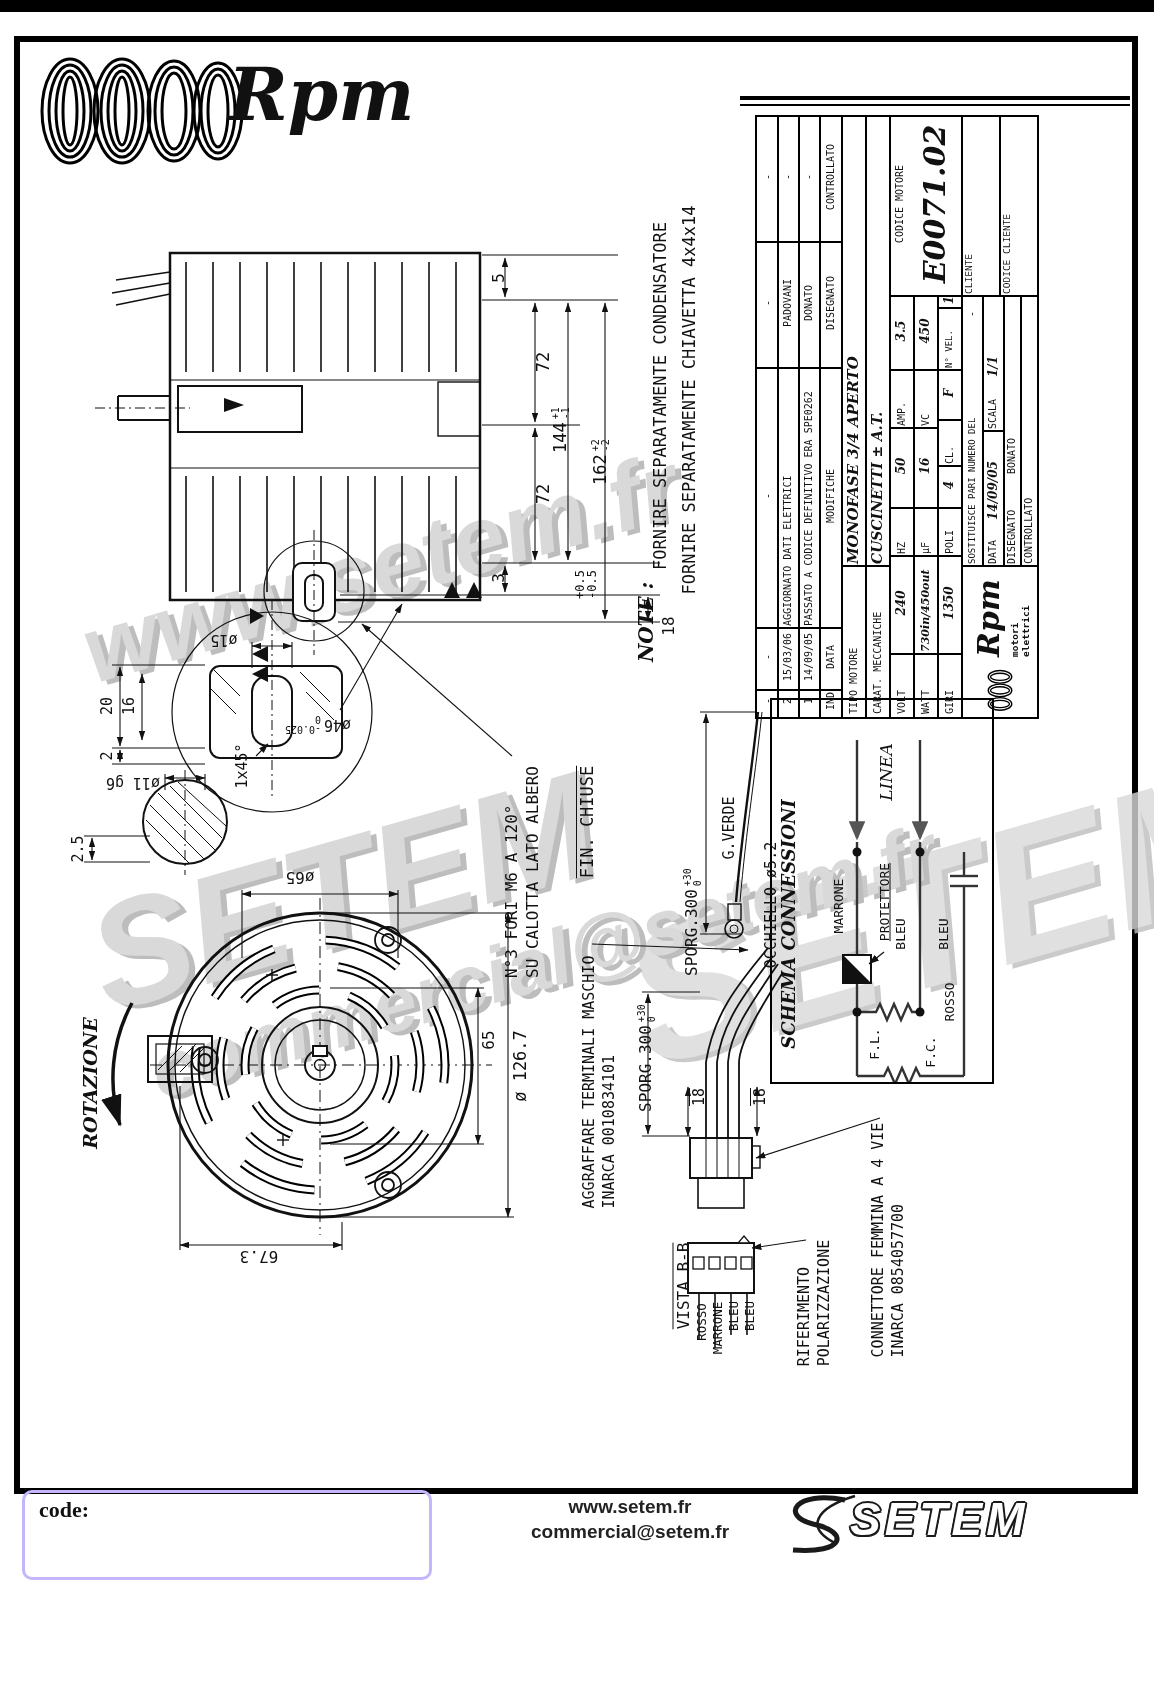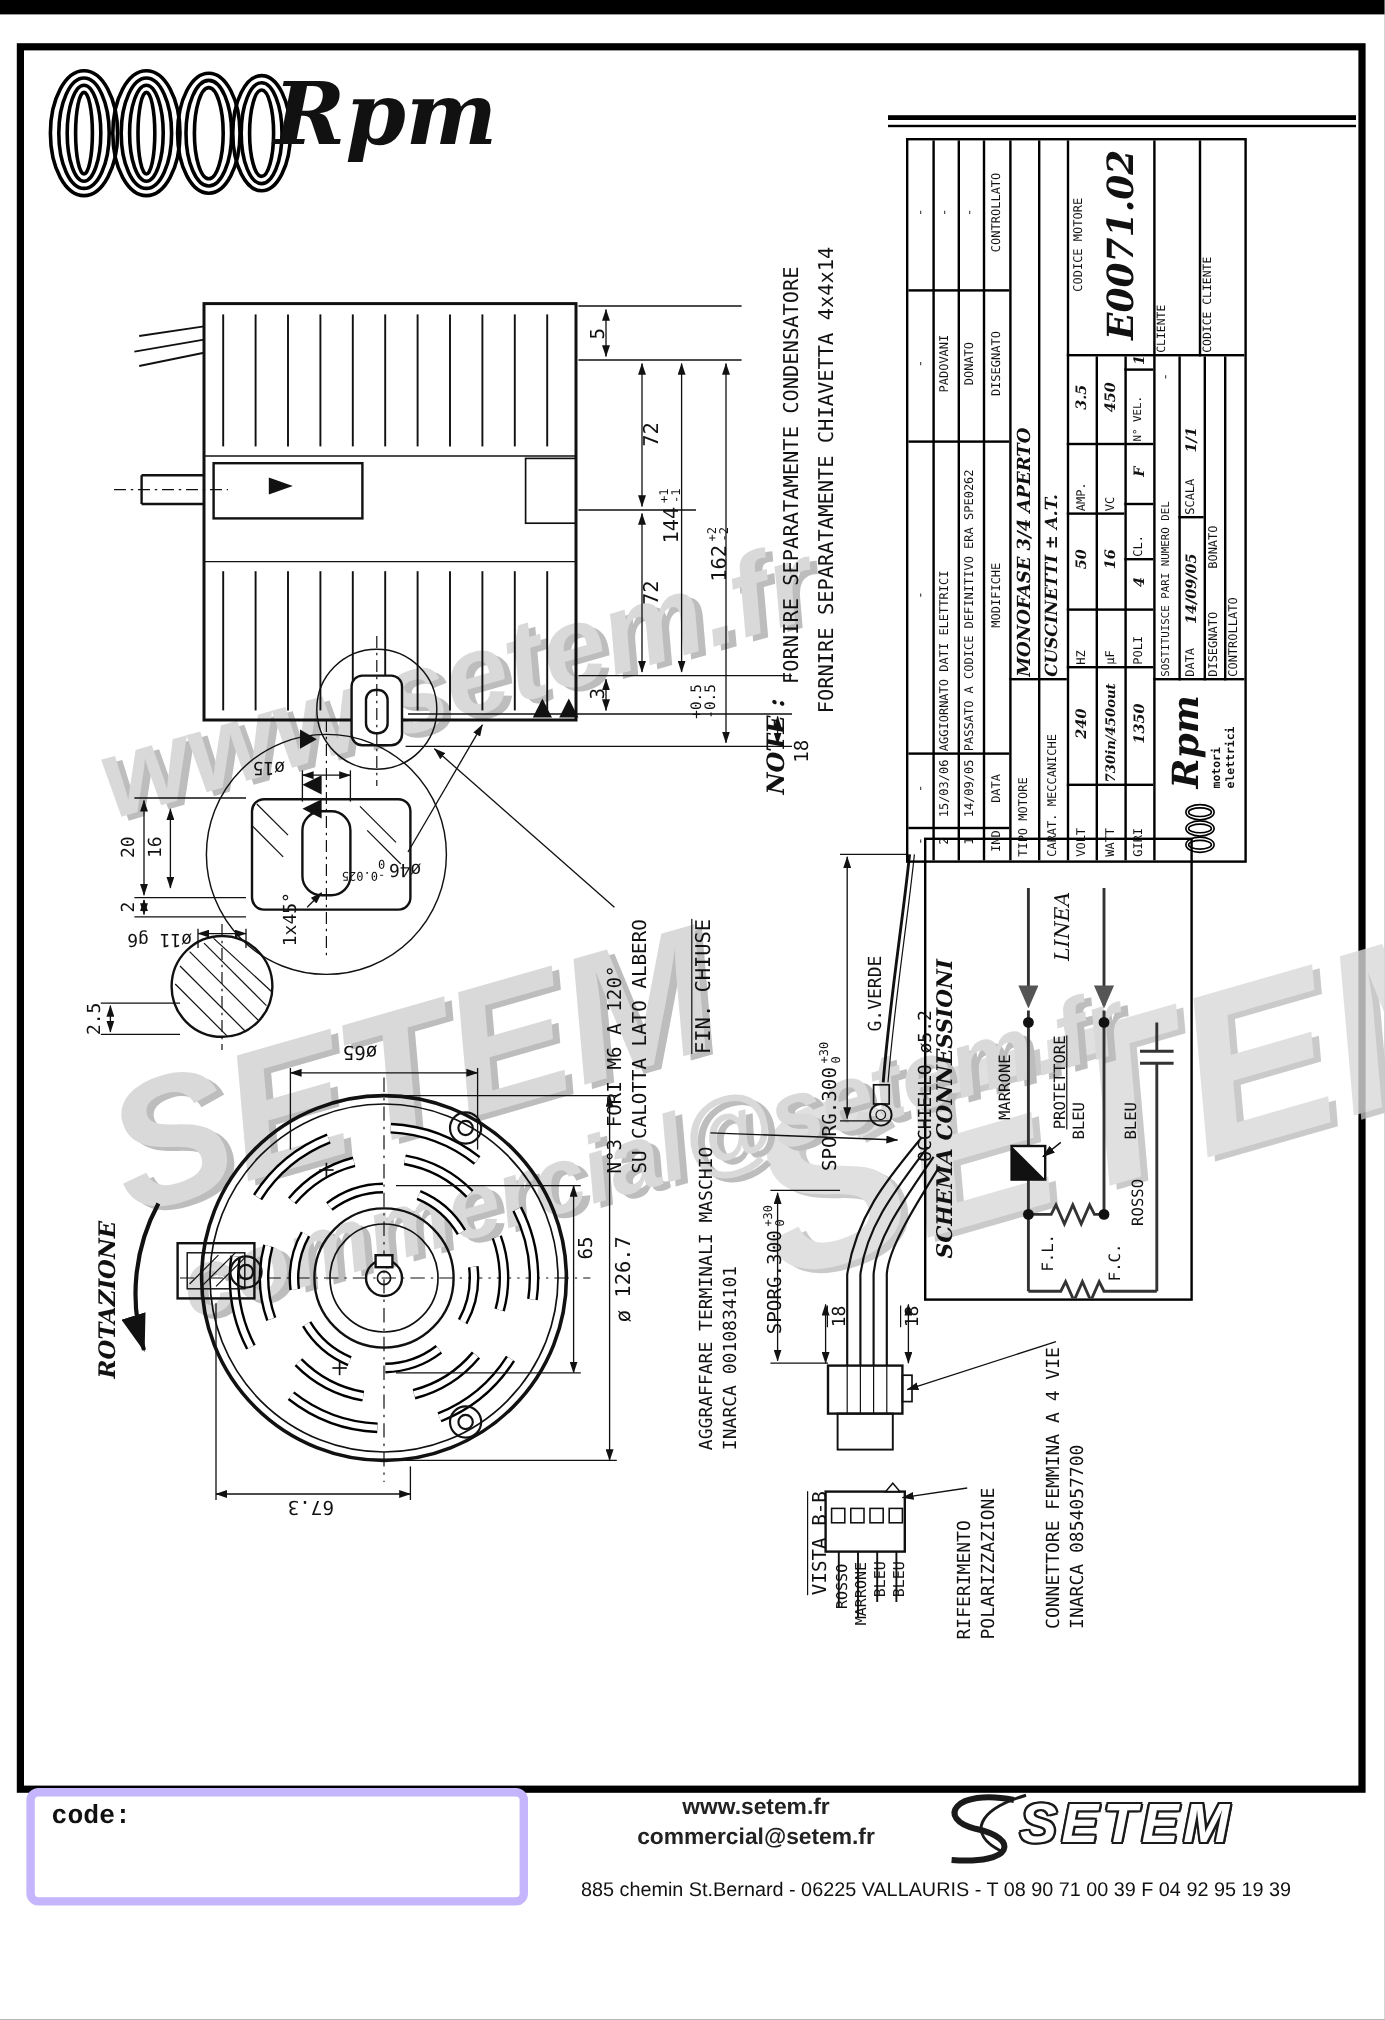--- a/index.html
+++ b/index.html
@@ -35,22 +35,22 @@
   
   #tb{position:absolute;left:595px;top:275px;width:600px;height:280px;
       transform:rotate(-90deg);border:2.5px solid #000;z-index:4;background:rgba(255,255,255,0);}
   #tb .hl{position:absolute;height:1.5px;background:#000;}
   #tb .vl{position:absolute;width:1.5px;background:#000;}
   #tb .c{position:absolute;font-size:10px;display:flex;align-items:center;padding:0 3px;overflow:hidden;}
   #tb .cc{justify-content:center;text-align:center;}
   #tb .val{font-family:"DejaVu Serif",serif;font-style:italic;font-weight:bold;font-size:12px;}
   #tb .big{font-size:30px;justify-content:center;}
   
-  #codebox{position:absolute;left:22px;top:1490px;width:404px;height:84px;border:7px solid #c4b5fd;
-           border-radius:10px;z-index:6;font-family:Liberation Mono, monospace;}
+  #codebox{position:absolute;left:22px;top:1490px;width:404px;height:84px;border:3px solid #c4b5fd;
+           border-radius:10px;z-index:6;font-family:Liberation Serif, serif;}
   #codelabel{position:absolute;left:14px;top:4px;font-size:22px;font-weight:bold;}
   #codevalue{position:absolute;left:0;right:0;top:28px;text-align:center;font-size:46px;font-weight:bold;letter-spacing:2px;}
   .foot{position:absolute;z-index:6;font-family:"Liberation Sans",sans-serif;font-weight:bold;color:#222;}
   #setemlogo{position:absolute;left:850px;top:1492px;z-index:6;font-family:"Liberation Sans",sans-serif;
              font-style:italic;font-weight:bold;font-size:46px;letter-spacing:4px;color:#fff;
              text-shadow:2px 0 #1a1a1a,-2px 0 #1a1a1a,0 2px #1a1a1a,0 -2px #1a1a1a,1.5px 1.5px #1a1a1a,-1.5px -1.5px #1a1a1a,1.5px -1.5px #1a1a1a,-1.5px 1.5px #1a1a1a;}
   svg{position:absolute;z-index:2;}
 </style>
 </head>
 <body>
@@ -575,14 +575,13 @@
   </div>
   <div class="foot" style="left:470px;top:1496px;width:320px;text-align:center;font-size:19px;">www.setem.fr</div>
   <div class="foot" style="left:470px;top:1521px;width:320px;text-align:center;font-size:19px;">commercial@setem.fr</div>
   <svg width="90" height="70" style="left:775px;top:1488px;z-index:6;" viewBox="0 0 90 70">
     <g stroke="#1a1a1a" fill="none" stroke-width="5">
       <path d="M70,12 C 20,2 5,28 38,36 C 75,44 70,66 18,62"></path>
       <path d="M80,8 C 40,20 30,40 60,55" stroke-width="2.5"></path>
     </g>
   </svg>
   <div id="setemlogo">SETEM</div>
-  <div class="foot" style="left:430px;top:1566px;width:700px;text-align:center;font-size:16.5px;font-weight:normal;color:#111;">885 chemin St.Bernard  -  06225 VALLAURIS  -  T 08 90 71 00 39   F 04 92 95 19 39</div>
 </div>
 
 </body></html>

